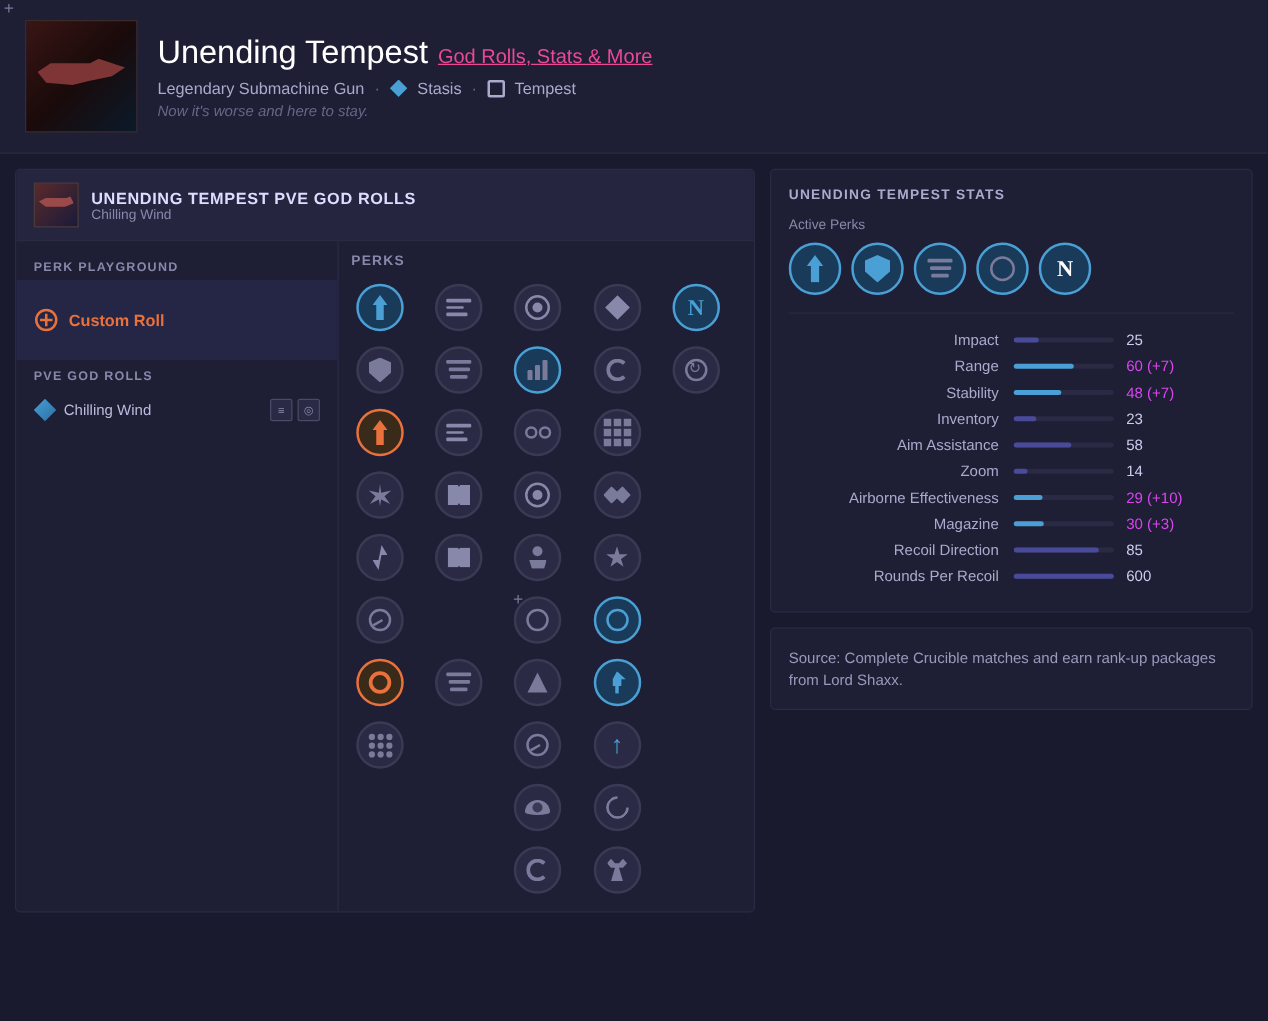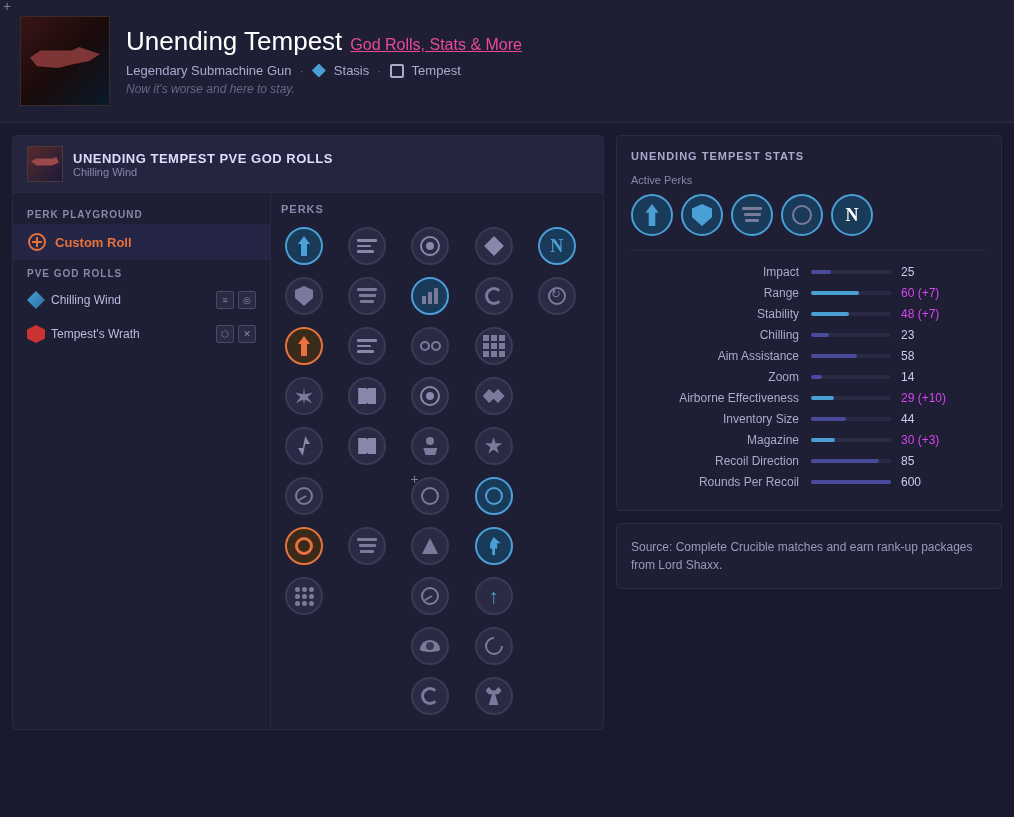--- a/index.html
+++ b/index.html
@@ -149,21 +149,21 @@
       font-weight: 700;
       letter-spacing: 1px;
       color: #8888aa;
       padding: 8px 14px 4px;
       text-transform: uppercase;
     }
     .nav-item {
       display: flex;
       align-items: center;
       gap: 8px;
-      padding: 8px 14px;
+      padding: 22px 14px;
       cursor: pointer;
     }
     .nav-item-active { background: #252545; }
     .nav-item-icon {
       width: 20px; height: 20px;
       display: flex; align-items: center; justify-content: center;
       flex-shrink: 0;
     }
     .crosshair-icon {
       width: 18px; height: 18px;
@@ -471,28 +471,20 @@
         <div class="section-label">PVE GOD ROLLS</div>
         <div class="nav-item-secondary">
           <div class="pve-icon-shape"></div>
           <span class="god-roll-label">Chilling Wind</span>
           <div class="roll-action-icons">
             <div class="action-icon">≡</div>
             <div class="action-icon">◎</div>
           </div>
         </div>
 
-        <div class="nav-item-secondary">
-          <div class="pvp-icon-shape"></div>
-          <span class="god-roll-label">Tempest's Wrath</span>
-          <div class="roll-action-icons">
-            <div class="action-icon">⬡</div>
-            <div class="action-icon">✕</div>
-          </div>
-        </div>
       </div>
 
       <div class="perks-section">
         <div class="perks-header">PERKS</div>
         <div class="perks-grid">
 
           <div class="perk-cell">
               <div class="perk-icon active">
                 <div class="perk-icon-inner">
                   <div class="shape-rocket"></div>
@@ -888,21 +880,21 @@
           <span class="stat-value boosted-val">60 (+7)</span>
         </div>
         <div class="stat-row">
           <span class="stat-name">Stability</span>
           <div class="stat-bar-container">
               <div class="stat-bar-fill boosted" style="width:48%"></div>
             </div>
           <span class="stat-value boosted-val">48 (+7)</span>
         </div>
         <div class="stat-row">
-          <span class="stat-name">Chilling</span>
+          <span class="stat-name">Inventory</span>
           <div class="stat-bar-container">
               <div class="stat-bar-fill normal" style="width:23%"></div>
             </div>
           <span class="stat-value">23</span>
         </div>
         <div class="stat-row">
           <span class="stat-name">Aim Assistance</span>
           <div class="stat-bar-container">
               <div class="stat-bar-fill normal" style="width:58%"></div>
             </div>
@@ -916,27 +908,20 @@
           <span class="stat-value">14</span>
         </div>
         <div class="stat-row">
           <span class="stat-name">Airborne Effectiveness</span>
           <div class="stat-bar-container">
               <div class="stat-bar-fill boosted" style="width:29%"></div>
             </div>
           <span class="stat-value boosted-val">29 (+10)</span>
         </div>
         <div class="stat-row">
-          <span class="stat-name">Inventory Size</span>
-          <div class="stat-bar-container">
-              <div class="stat-bar-fill normal" style="width:44%"></div>
-            </div>
-          <span class="stat-value">44</span>
-        </div>
-        <div class="stat-row">
           <span class="stat-name">Magazine</span>
           <div class="stat-bar-container">
               <div class="stat-bar-fill boosted" style="width:30%"></div>
             </div>
           <span class="stat-value boosted-val">30 (+3)</span>
         </div>
         <div class="stat-row">
           <span class="stat-name">Recoil Direction</span>
           <div class="stat-bar-container">
               <div class="stat-bar-fill normal" style="width:85%"></div>

